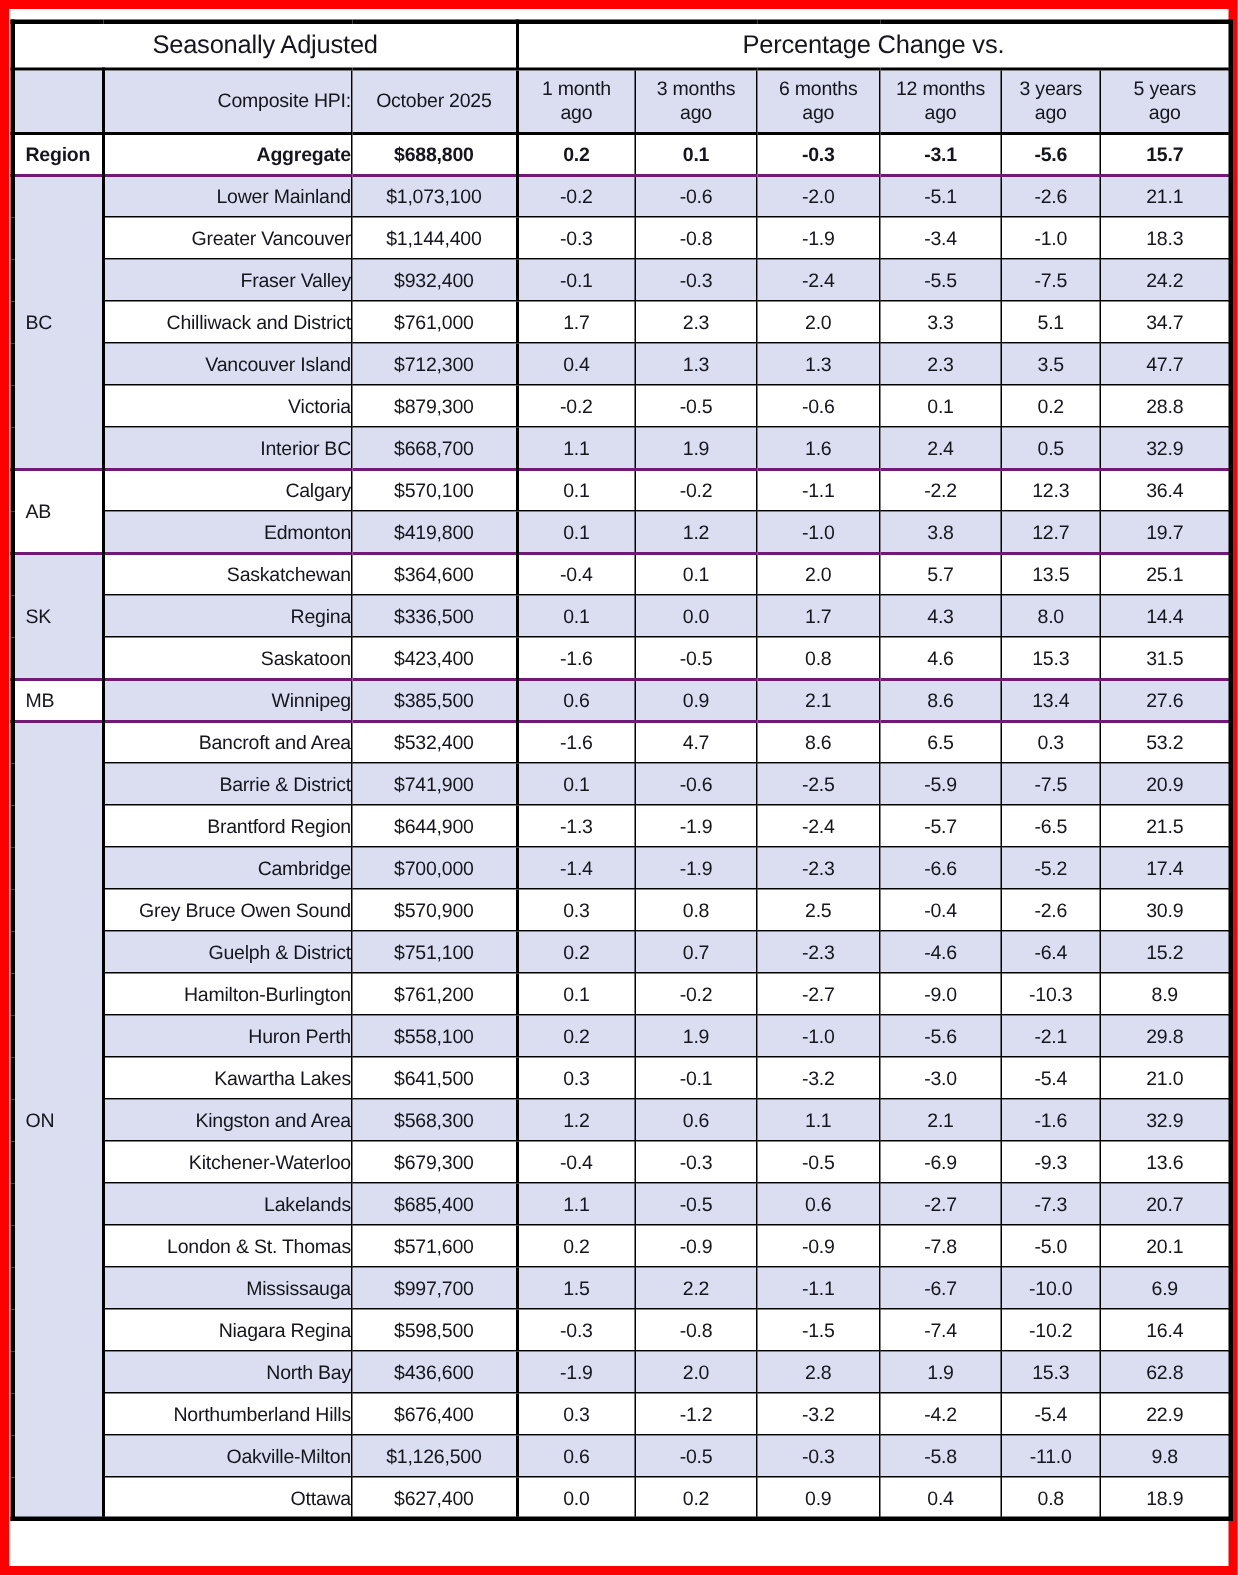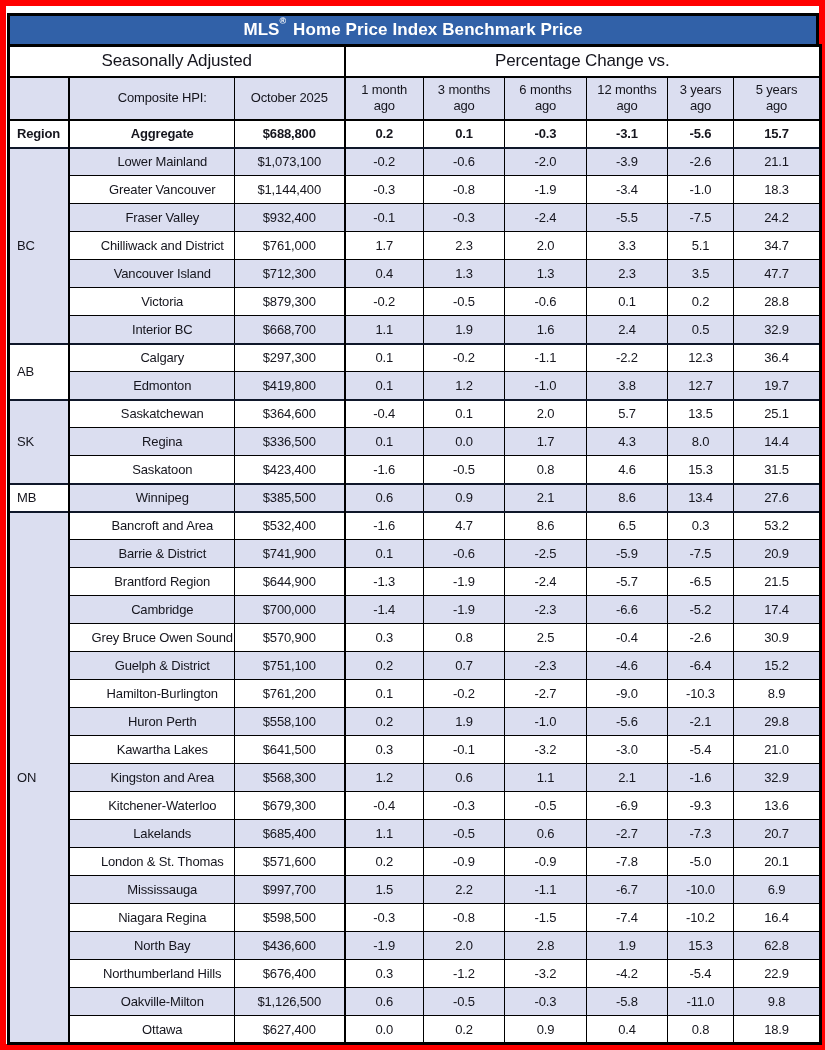--- a/index.html
+++ b/index.html
@@ -33,35 +33,32 @@
   th, td {
     border: 1px solid #000; padding: 0;
     text-align: center; vertical-align: middle;
     font-weight: normal; overflow: hidden; white-space: nowrap;
     background: #ffffff;
   }
   tr.r-groups > th { height: 31px; font-size: 17px; }
   tr.subhead  > th { height: 43px; border-top: 2px solid #000; border-bottom: 2px solid #000; line-height: 16px; }
   tr.agg-row  > * { height: 28px; font-weight: bold; }
   tbody tr { height: 28px; }
-  tbody tr.group-top > * { border-top: 2px solid #0f172a; }
-  .left { text-align: center; padding-left: 21px; }
+  tbody tr.group-top > * { border-top: 2px solid #701a75; }
+  .left { text-align: right; padding-left: 21px; }
   .lav  { background: var(--lav, #dbdef0); }
   .bl2  { border-left: 2px solid #000; }
   .region-cell { text-align: left; padding-left: 7px; border-right: 2px solid #000; }
 </style>
 </head>
 <body>
 
 <div class="frame">
   <div class="inner">
 
-    <div class="titlebar">
-      <span><span>MLS</span><sup>®</sup><span> Home Price Index Benchmark Price</span></span>
-    </div>
 
     <table>
       <colgroup>
         <col style="width:60px">
           <col style="width:166px">
           <col style="width:110px">
         <col style="width:79px">
           <col style="width:81px">
           <col style="width:82px">
         <col style="width:81px">
@@ -115,21 +112,21 @@
         </tr>
       </thead>
       <tbody>
           <tr class="group-top">
             <th class="region-cell lav" rowspan="7">BC</th>
             <td class="left lav">Lower Mainland</td>
             <td class="lav">$1,073,100</td>
             <td class="bl2 lav">-0.2</td>
             <td class=" lav">-0.6</td>
             <td class=" lav">-2.0</td>
-            <td class=" lav">-3.9</td>
+            <td class=" lav">-5.1</td>
             <td class=" lav">-2.6</td>
             <td class=" lav">21.1</td>
           </tr>
           <tr>
             <td class="left">Greater Vancouver</td>
             <td class="">$1,144,400</td>
             <td class="bl2">-0.3</td>
             <td class="">-0.8</td>
             <td class="">-1.9</td>
             <td class="">-3.4</td>
@@ -182,21 +179,21 @@
             <td class="bl2 lav">1.1</td>
             <td class=" lav">1.9</td>
             <td class=" lav">1.6</td>
             <td class=" lav">2.4</td>
             <td class=" lav">0.5</td>
             <td class=" lav">32.9</td>
           </tr>
           <tr class="group-top">
             <th class="region-cell" rowspan="2">AB</th>
             <td class="left">Calgary</td>
-            <td class="">$297,300</td>
+            <td class="">$570,100</td>
             <td class="bl2">0.1</td>
             <td class="">-0.2</td>
             <td class="">-1.1</td>
             <td class="">-2.2</td>
             <td class="">12.3</td>
             <td class="">36.4</td>
           </tr>
           <tr>
             <td class="left lav">Edmonton</td>
             <td class="lav">$419,800</td>

